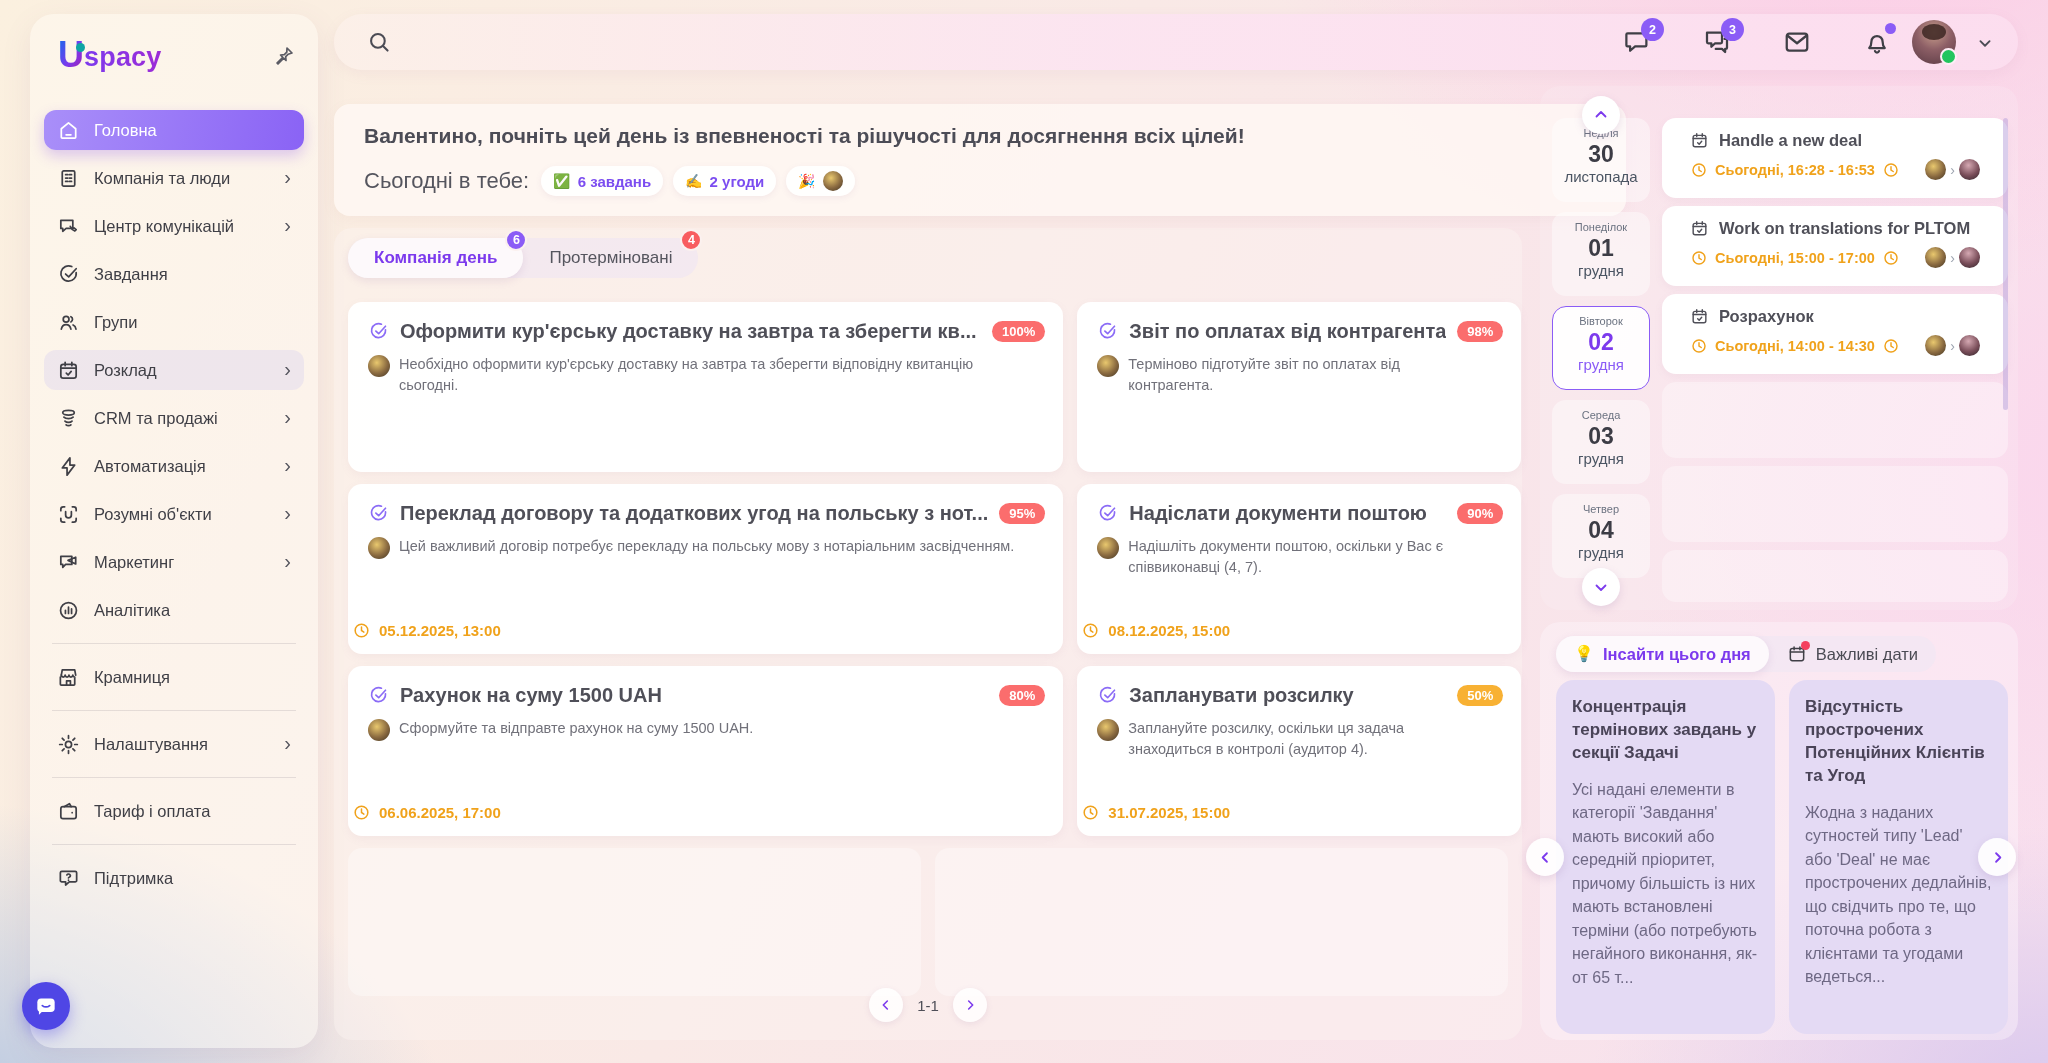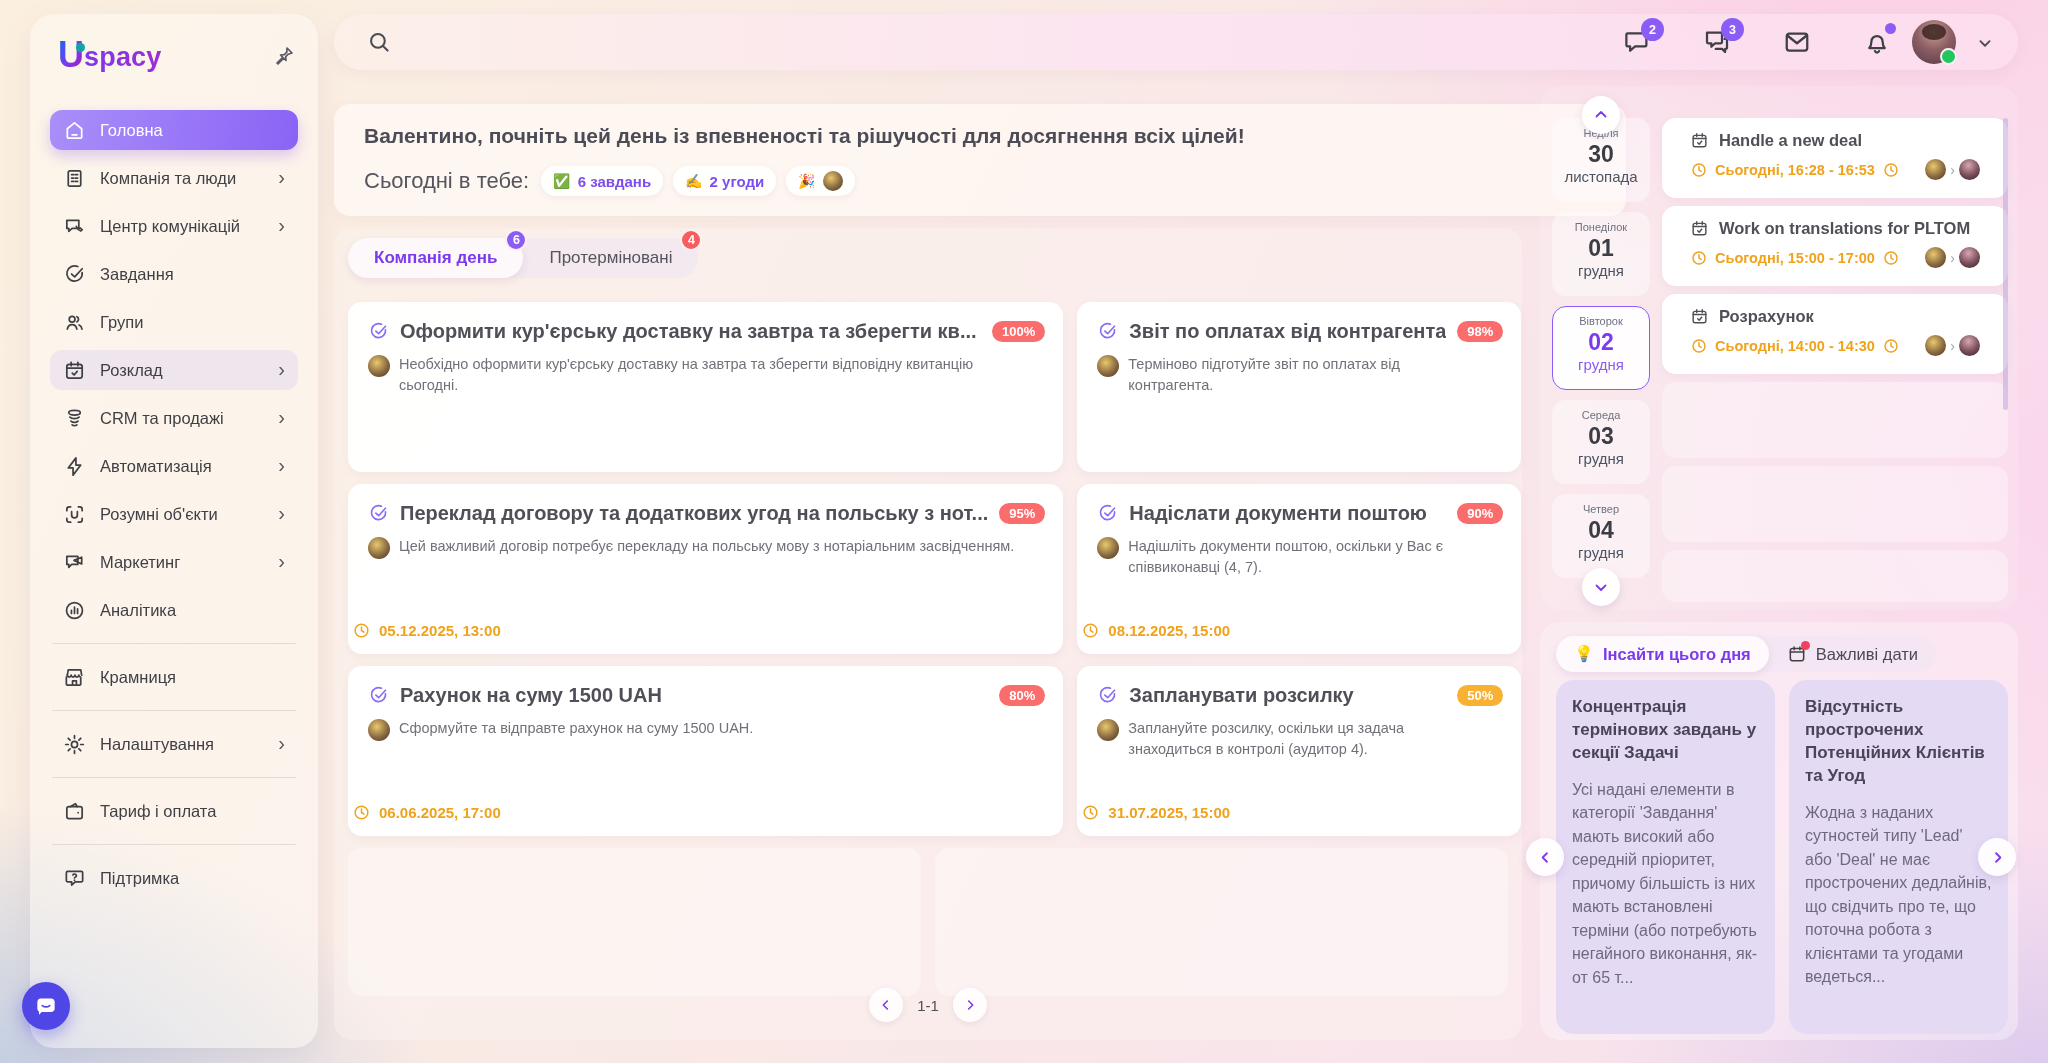--- a/index.html
+++ b/index.html
@@ -19,21 +19,21 @@
     background:rgba(255,252,248,.42);box-shadow:0 10px 30px rgba(130,90,140,.10);}
   .logo{position:absolute;left:28px;top:24px;display:flex;align-items:flex-end;cursor:pointer}
   .logo-u{font-size:36px;line-height:34px;font-weight:800;position:relative;
     background:linear-gradient(125deg,#2563eb 10%,#7c3aed 55%,#a21caf 95%);-webkit-background-clip:text;background-clip:text;color:transparent}
   .logo-u::after{content:"";position:absolute;right:-1px;top:5px;width:9px;height:9px;border-radius:50%;background:#0ea5a4}
   .logo-text{font-size:27px;line-height:30px;font-weight:700;letter-spacing:.2px;
     background:linear-gradient(90deg,#7c3aed,#9d2bd6);-webkit-background-clip:text;background-clip:text;color:transparent}
   .pin-btn{position:absolute;right:22px;top:30px;width:24px;height:24px;border:none;background:none;padding:0;color:#5b5b64;cursor:pointer}
   .nav{position:absolute;left:0;right:0;top:96px}
   .nav-divider{height:1px;background:rgba(60,50,70,.12);margin:13px 22px}
-  .nav-item{display:flex;align-items:center;gap:14px;height:40px;margin:0 20px 8px;padding:0 13px;border-radius:12px;cursor:pointer;color:#3f3f46}
+  .nav-item{display:flex;align-items:center;gap:14px;height:40px;margin:0 14px 8px;padding:0 13px;border-radius:12px;cursor:pointer;color:#3f3f46}
   .nav-item .nav-icon{width:23px;height:23px;color:#3f3f46;flex:none}
   .nav-label{font-size:16.5px;font-weight:500;color:#3f3f46;white-space:nowrap}
   .nav-chevron{margin-left:auto;font-size:20px;line-height:1;color:#55555e;transform:translateY(-1px)}
   .nav-item.active{background:linear-gradient(100deg,#a98ff9 0%,#8a63f5 100%);box-shadow:0 6px 14px rgba(124,58,237,.25)}
   .nav-item.active .nav-label,.nav-item.active .nav-icon{color:#fff}
   .nav-item.hovered{background:rgba(233,226,236,.75)}
 
   
   .header{position:absolute;left:334px;top:14px;width:1684px;height:56px;border-radius:28px;
     background:linear-gradient(90deg,rgba(252,240,233,.85) 0%,rgba(252,228,241,.9) 45%,rgba(252,222,239,.95) 100%);

